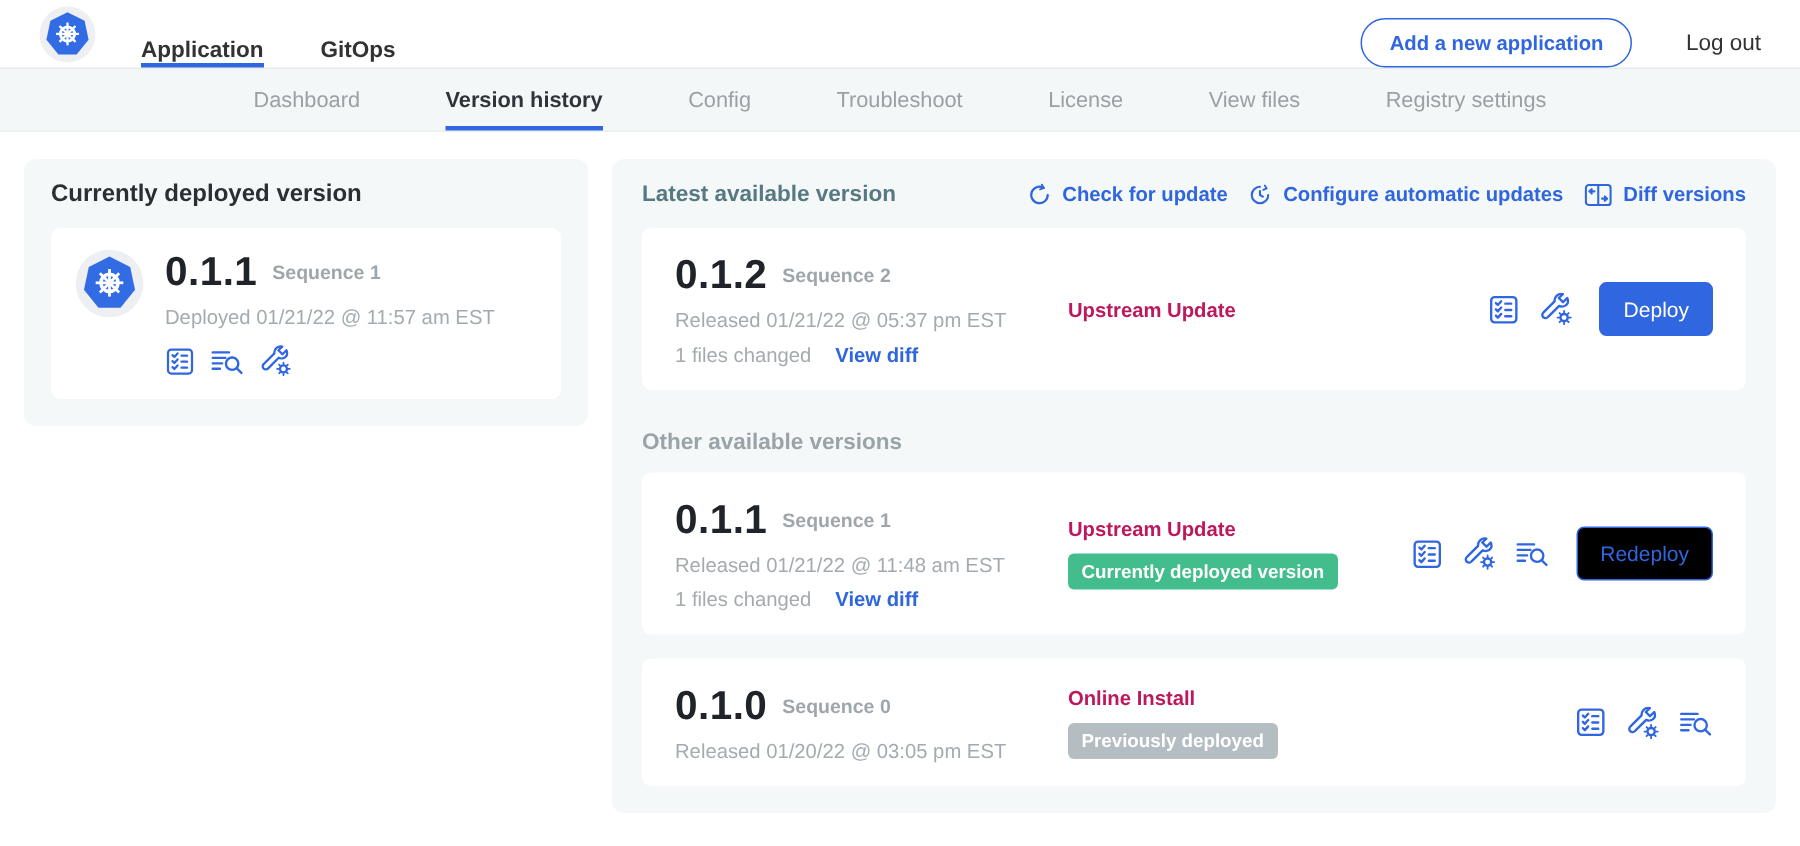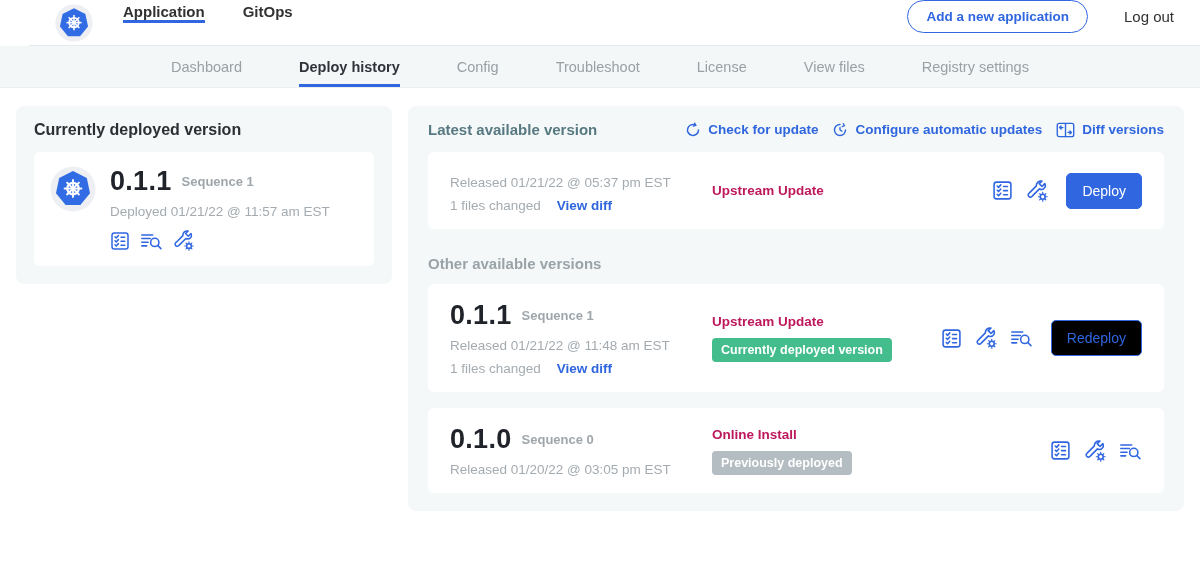--- a/index.html
+++ b/index.html
@@ -6,22 +6,22 @@
   html, body { margin: 0; padding: 0; }
   body {
     width: 1200px; height: 564px; overflow: hidden;
     background: #ffffff;
     font-family: "Liberation Sans", sans-serif;
     color: #323232;
     -webkit-font-smoothing: antialiased;
   }
   
   .top-bar {
-    height: 46px; display: flex; align-items: flex-start;
-    padding: 0 26px; border-bottom: 1px solid #e7eaec; background: #fff; margin-left: 29px;
+    height: 46px; display: flex; align-items: flex-end;
+    padding: 0 26px; border-bottom: 1px solid #e7eaec; background: #fff;
   }
   .logo-wrap { align-self: center; display: flex; align-items: center; }
   .top-tabs { display: flex; margin-left: 30px; gap: 38px; }
   .top-tab {
     display: flex; align-items: center; font-size: 15px; font-weight: 700;
     color: #323232; border-bottom: 3px solid transparent; padding-top: 3px; cursor: pointer;
   }
   .top-tab.active { border-bottom-color: #3066e0; }
   .top-right { margin-left: auto; display: flex; align-items: center; gap: 36px; }
   .add-app-btn {
@@ -111,21 +111,21 @@
     <div class="top-tab">GitOps</div>
   </nav>
   <div class="top-right">
     <button class="add-app-btn">Add a new application</button>
     <div class="logout">Log out</div>
   </div>
 </header>
 
 <nav class="sub-nav">
   <div class="subnav-tab">Dashboard</div>
-  <div class="subnav-tab active">Deploy history</div>
+  <div class="subnav-tab active">Version history</div>
   <div class="subnav-tab">Config</div>
   <div class="subnav-tab">Troubleshoot</div>
   <div class="subnav-tab">License</div>
   <div class="subnav-tab">View files</div>
   <div class="subnav-tab">Registry settings</div>
 </nav>
 
 <main class="main">
 
   <section class="deployed-card">
@@ -206,20 +206,24 @@
             <path d="M6.6 5.2H3.4M4.9 3.8L3.4 5.2l1.5 1.4"></path>
             <path d="M11.4 9.8h3.2M13.1 8.4l1.5 1.4-1.5 1.4"></path>
           </svg>
           <span>Diff versions</span>
         </div>
       </div>
     </div>
 
     <div class="version-card">
       <div>
+        <div class="ver-line">
+          <span class="ver-big">0.1.2</span>
+          <span class="seq">Sequence 2</span>
+        </div>
         <div class="muted-line">Released 01/21/22 @ 05:37 pm EST</div>
         <div class="files-line">
           <span>1 files changed</span>
           <span class="view-diff">View diff</span>
         </div>
       </div>
       <div>
         <div class="type-label">Upstream Update</div>
       </div>
       <div class="v-col3">

